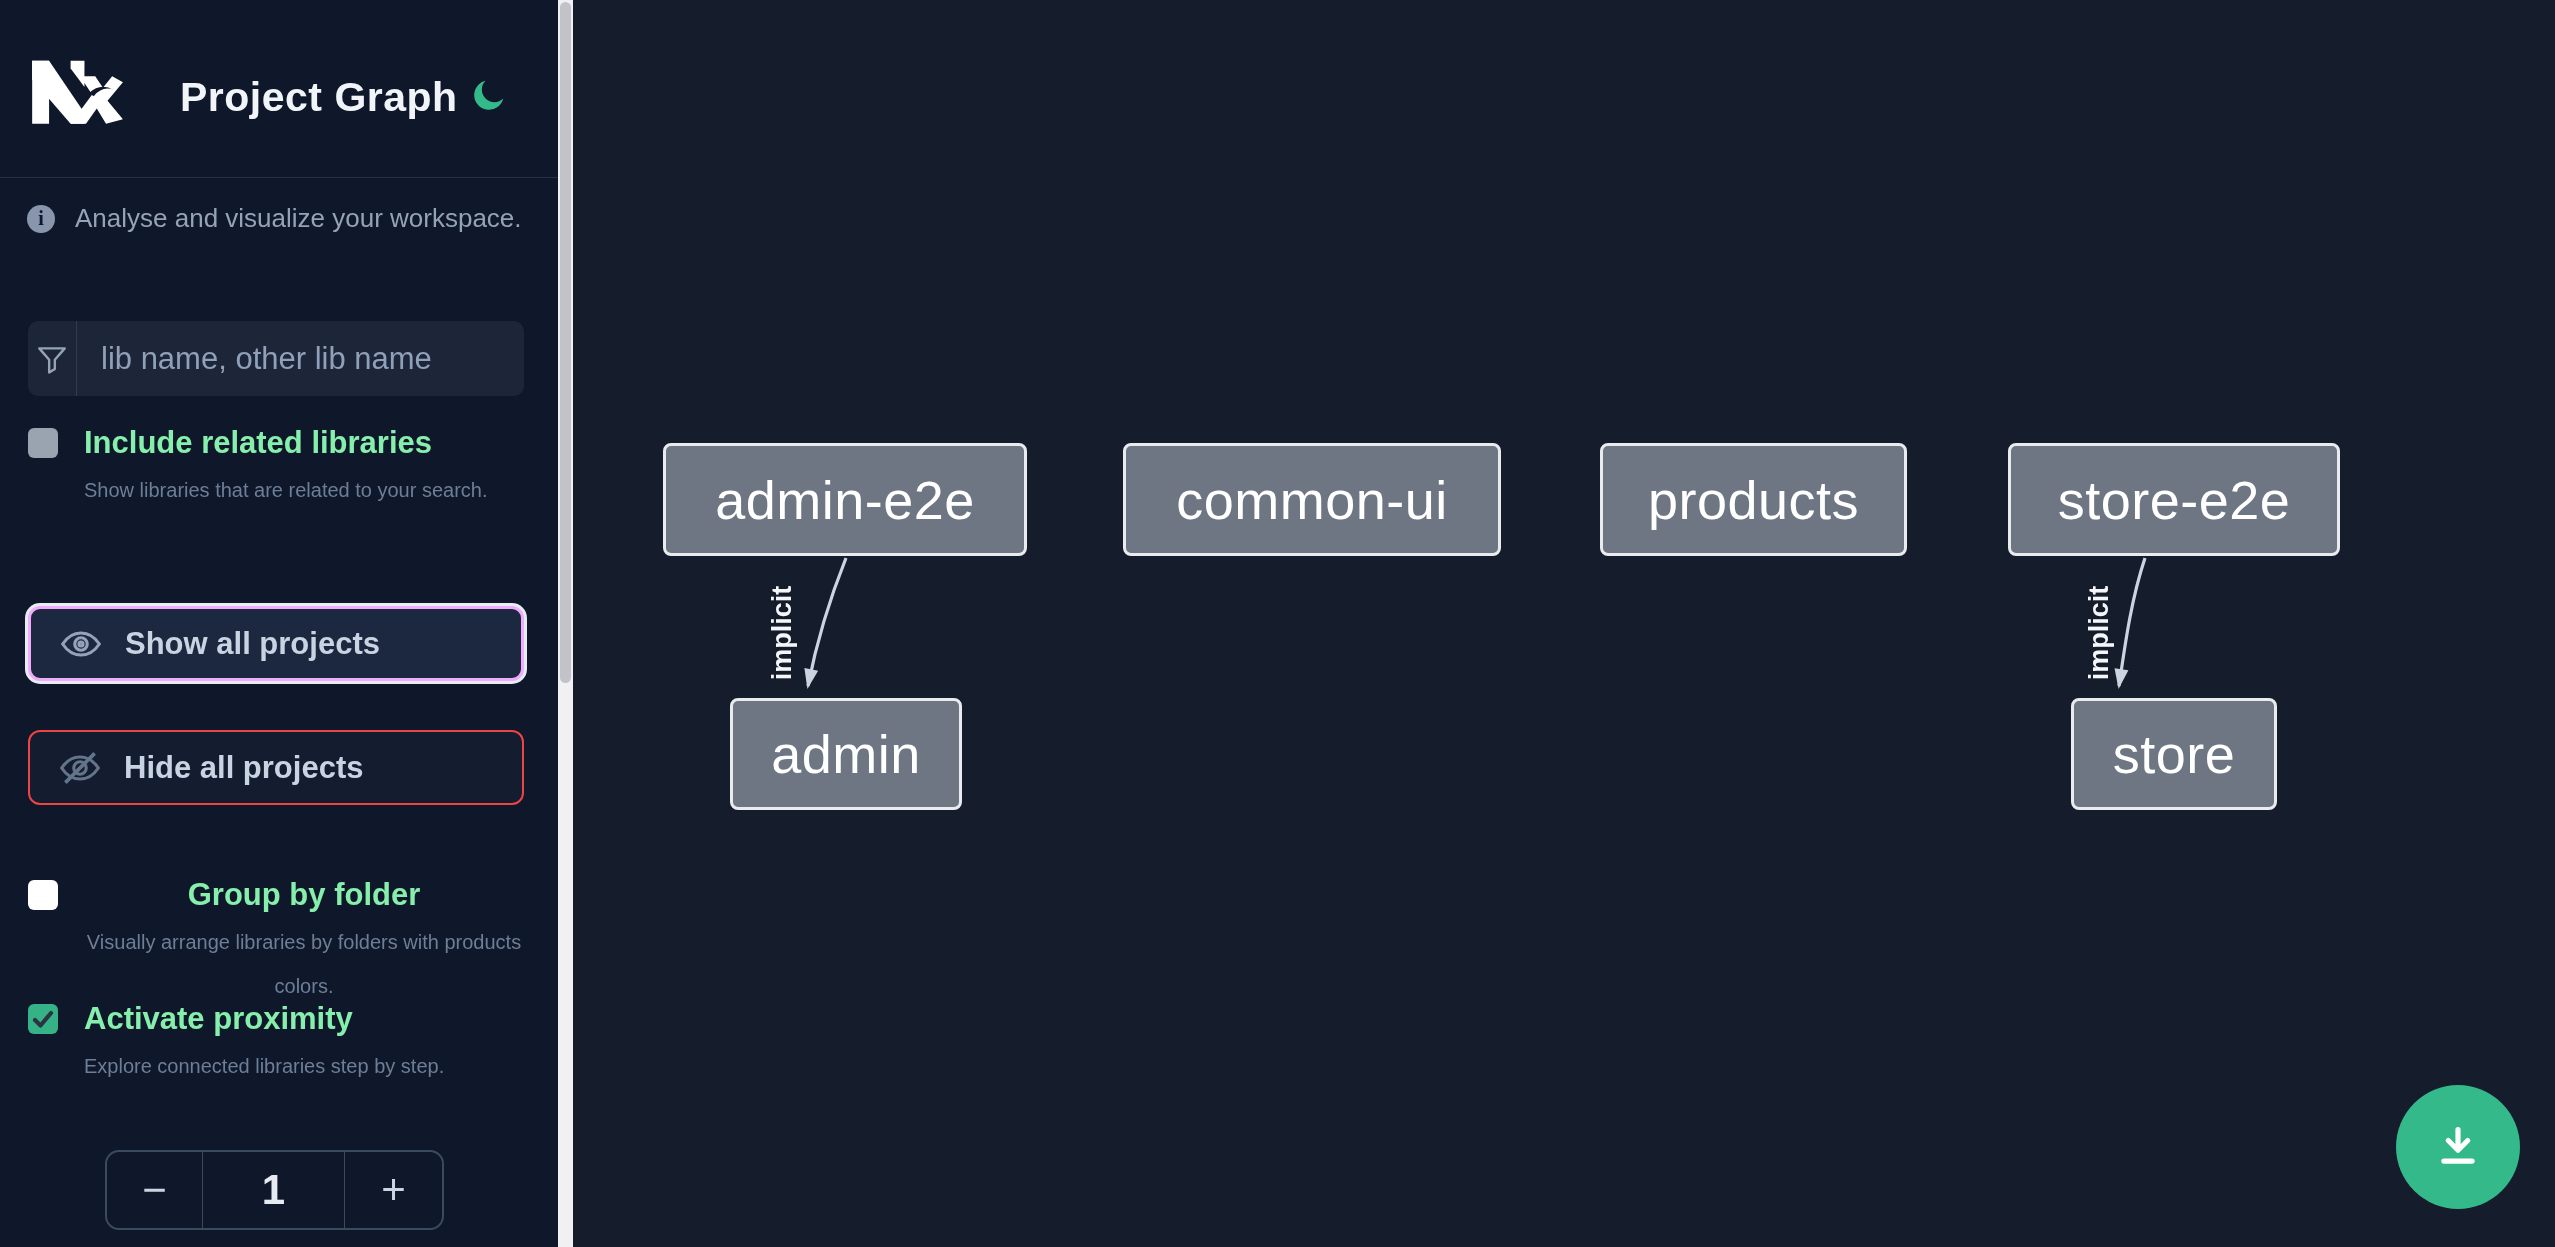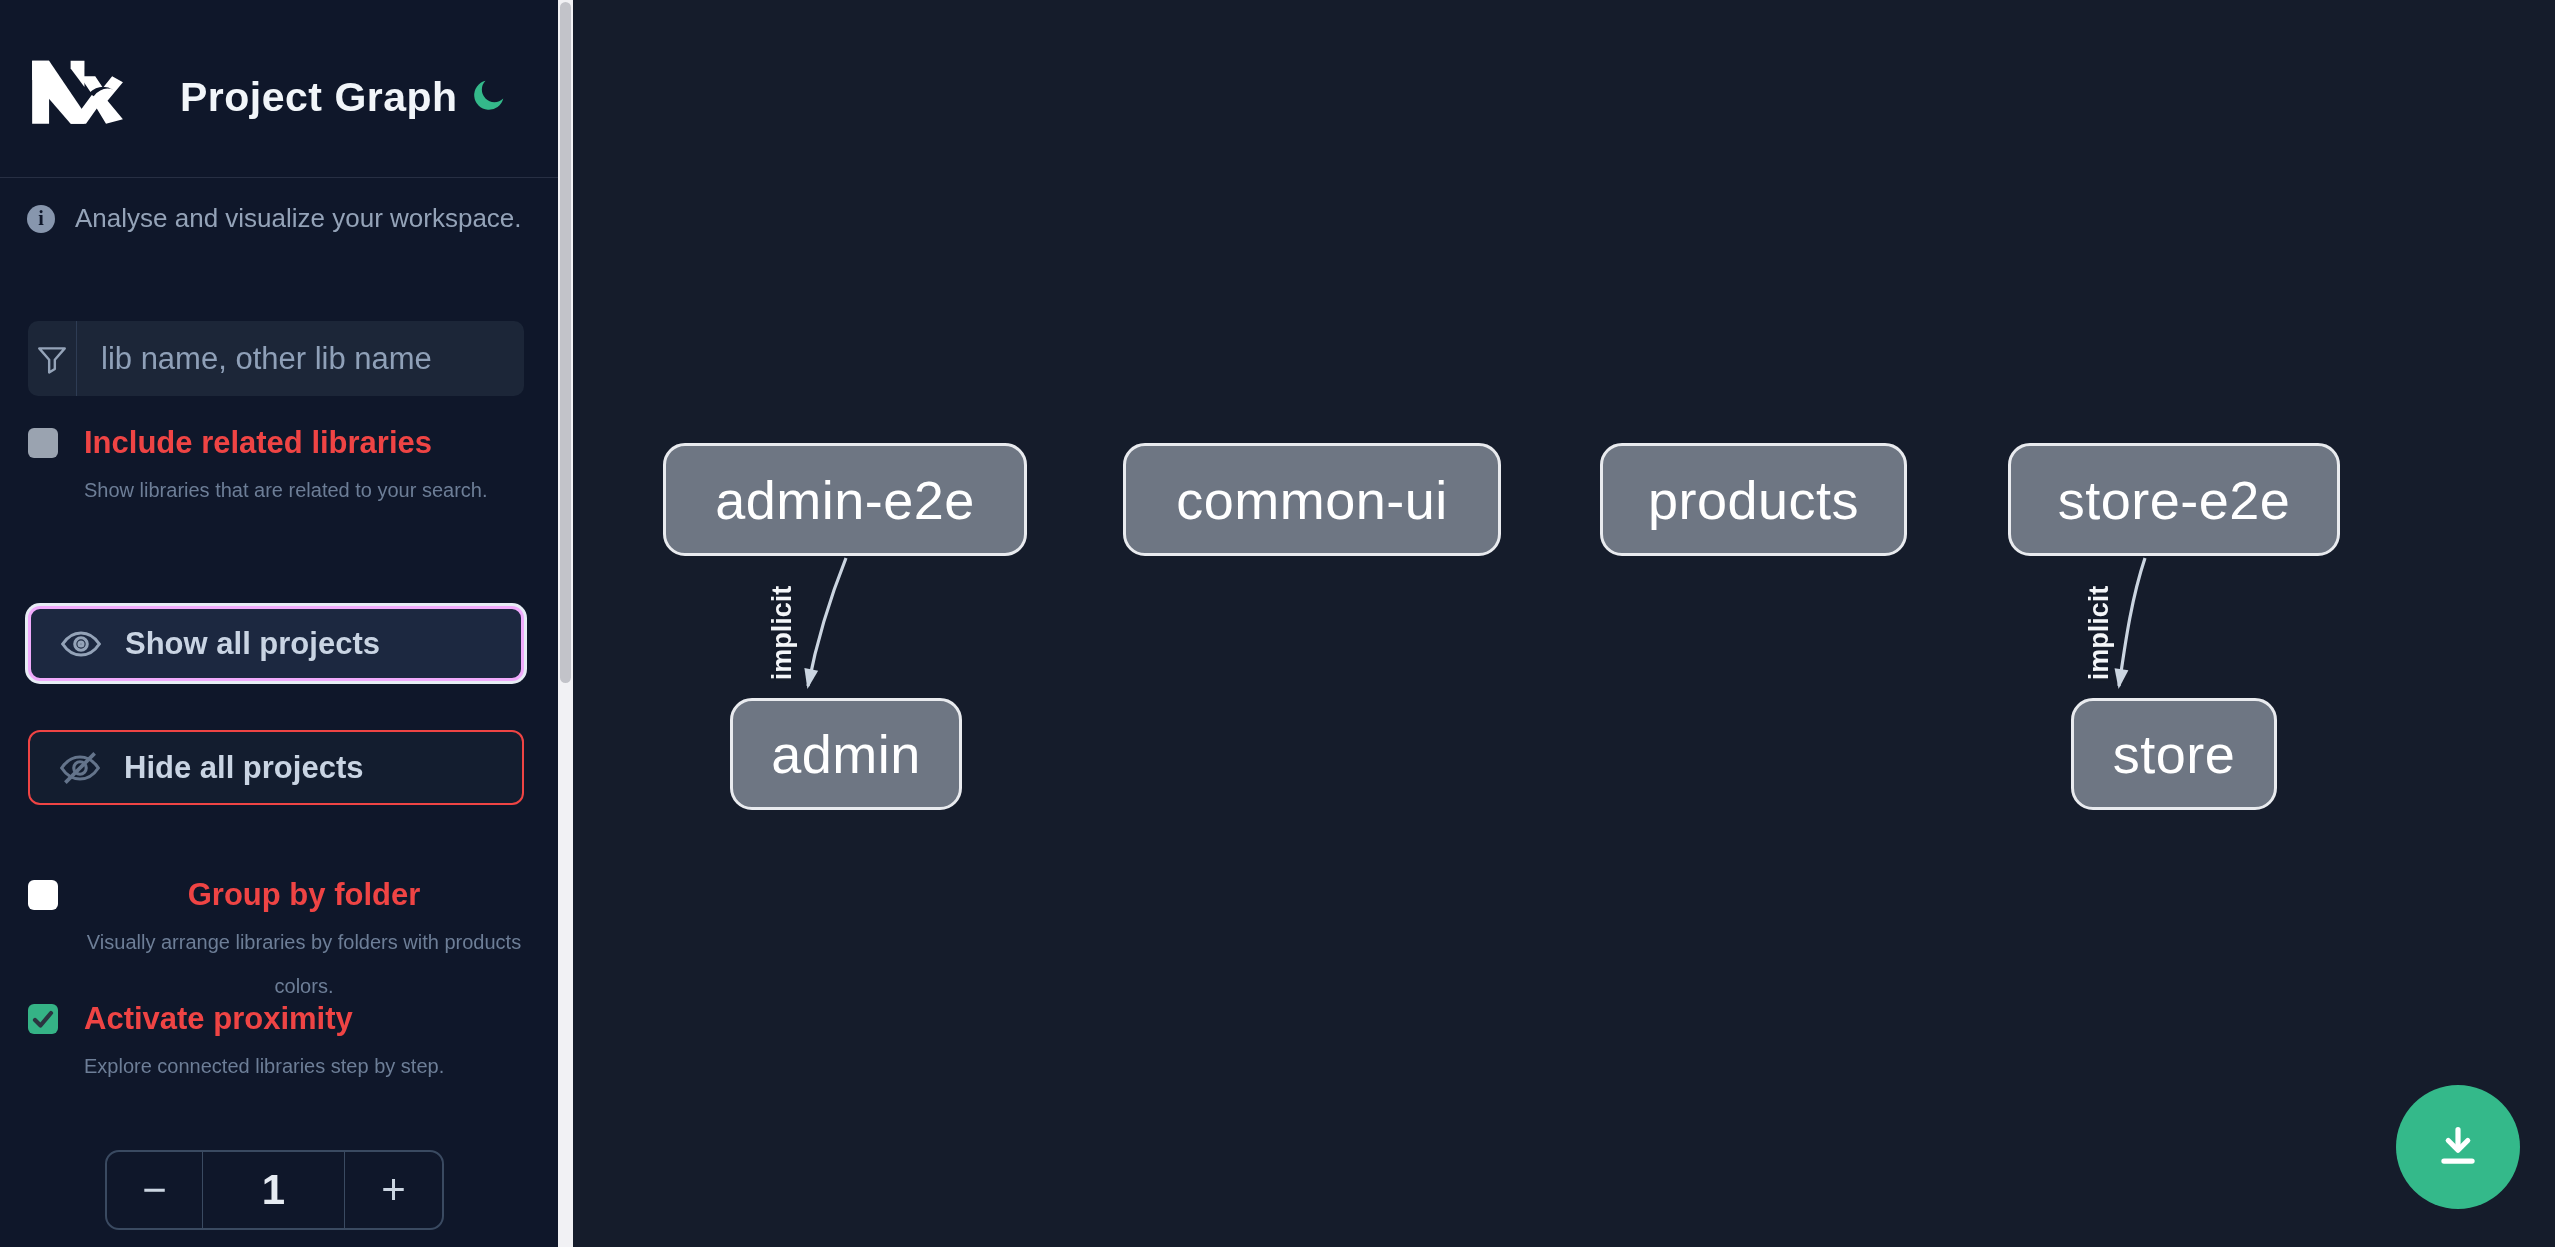--- a/index.html
+++ b/index.html
@@ -21,42 +21,42 @@
   .search-input{flex:1;background:transparent;border:none;outline:none;color:#cbd5e1;font-size:31px;padding:12px 24px;font-family:"Liberation Sans",sans-serif;}
   .search-input::placeholder{color:#8fa0b8;opacity:1;}
 
   .toggle-block{position:absolute;left:28px;width:496px;}
   .toggle-row{display:flex;align-items:flex-start;gap:26px;}
   .cbx{width:30px;height:30px;border-radius:6px;flex:0 0 auto;margin-top:4px;position:relative;cursor:pointer;}
   .cbx-gray{background:#9aa3b0;}
   .cbx-white{background:#ffffff;}
   .cbx-green{background:#35b386;}
   .cbx-green svg{position:absolute;left:3px;top:3px;}
-  .toggle-label{font-size:31px;font-weight:700;color:#ef4444;line-height:38px;}
+  .toggle-label{font-size:31px;font-weight:700;color:#86efac;line-height:38px;}
   .toggle-desc{font-size:20px;color:#6d7e97;line-height:44px;margin-top:6px;}
   .toggle-text{flex:1;}
 
   .sb-btn{position:absolute;left:28px;width:496px;height:75px;border-radius:12px;display:flex;align-items:center;gap:22px;padding:0 0 0 28px;box-sizing:border-box;font-size:31px;font-weight:700;color:#c9d4e3;cursor:pointer;font-family:"Liberation Sans",sans-serif;}
   .sb-btn-focused{background:#1c2840;border:3px solid #f0abfc;box-shadow:0 0 0 3px #e7edf5;}
   .sb-btn-plain{background:#131d2f;border:2px solid #ef4444;margin-top:20px;}
 
   .stepper{position:absolute;left:105px;top:1150px;width:339px;height:80px;border:2px solid #3a4a61;border-radius:14px;display:flex;align-items:stretch;box-sizing:border-box;overflow:hidden;}
   .stepper .cell{display:flex;align-items:center;justify-content:center;}
   .step-minus{width:96px;border-right:1px solid #3a4a61;font-size:42px;color:#cbd5e1;background:none;border-top:none;border-bottom:none;border-left:none;cursor:pointer;font-family:"Liberation Sans",sans-serif;}
   .step-value{flex:1;font-size:42px;font-weight:600;color:#e6ebf2;}
   .step-plus{width:98px;border-left:1px solid #3a4a61;font-size:42px;color:#cbd5e1;background:none;border-top:none;border-bottom:none;border-right:none;cursor:pointer;font-family:"Liberation Sans",sans-serif;}
 
   
   .sb-scroll-track{position:absolute;left:558px;top:0;width:15px;height:1247px;background:#f1f1f4;}
   .sb-scroll-thumb{position:absolute;left:2px;top:2px;width:11px;height:681px;background:#c2c3c9;border-radius:7px;cursor:pointer;}
 
   
   .canvas{position:absolute;left:573px;top:0;width:1982px;height:1247px;background:#151c2b;}
   .edge-svg{position:absolute;left:0;top:0;width:100%;height:100%;}
-  .gnode{position:absolute;background:#6e7683;border:3px solid #e9ebef;border-radius:22px;display:flex;align-items:center;justify-content:center;color:#ffffff;font-size:54px;letter-spacing:.5px;box-sizing:border-box;cursor:pointer;}
+  .gnode{position:absolute;background:#6e7683;border:3px solid #e9ebef;border-radius:8px;display:flex;align-items:center;justify-content:center;color:#ffffff;font-size:54px;letter-spacing:.5px;box-sizing:border-box;cursor:pointer;}
   .n-admin-e2e{left:90px;top:443px;width:364px;height:113px;}
   .n-common-ui{left:550px;top:443px;width:378px;height:113px;}
   .n-products{left:1027px;top:443px;width:307px;height:113px;}
   .n-store-e2e{left:1435px;top:443px;width:332px;height:113px;}
   .n-admin{left:157px;top:698px;width:232px;height:112px;}
   .n-store{left:1498px;top:698px;width:206px;height:112px;}
   .edge-label{position:absolute;font-size:27px;font-weight:700;color:#f4f6f9;white-space:nowrap;transform:translate(-50%,-50%) rotate(-90deg);
     text-shadow:2px 0 0 #151c2b,-2px 0 0 #151c2b,0 2px 0 #151c2b,0 -2px 0 #151c2b,2px 2px 0 #151c2b,-2px -2px 0 #151c2b,2px -2px 0 #151c2b,-2px 2px 0 #151c2b;}
   .el-1{left:209px;top:633px;}
   .el-2{left:1526px;top:633px;}

